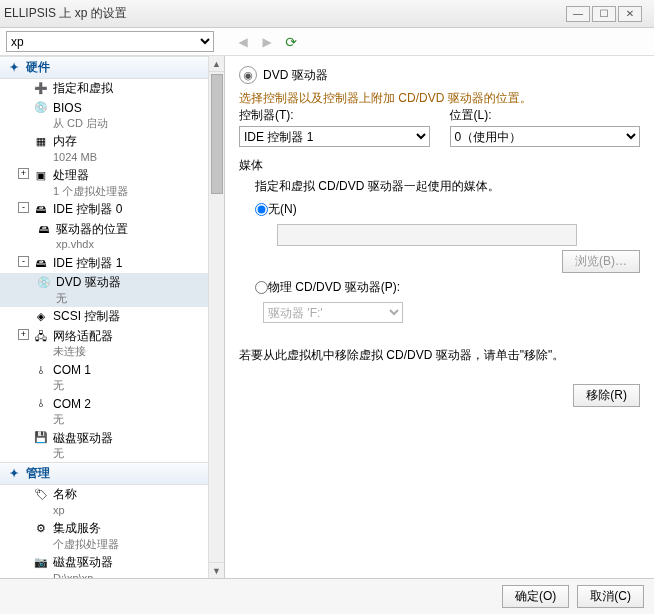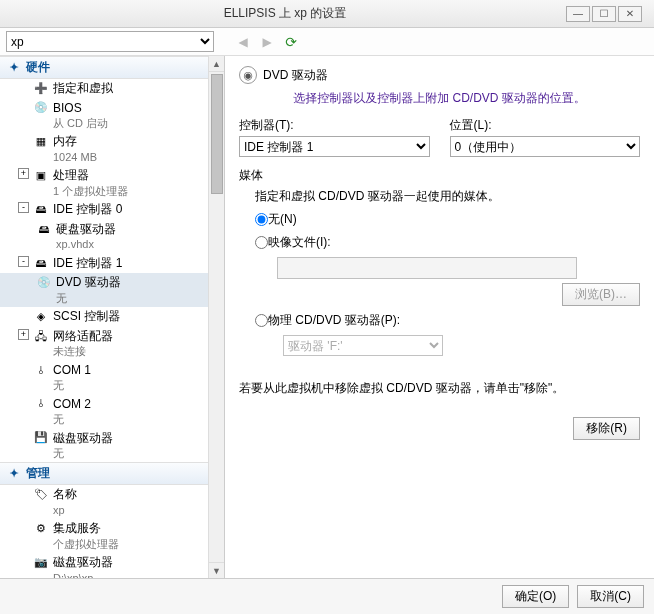--- a/index.html
+++ b/index.html
@@ -1,38 +1,38 @@
 <!DOCTYPE html>
 <html><head>
 <meta charset="utf-8">
 <style>
 * { box-sizing: border-box; margin: 0; padding: 0; }
 body { font-family: "Microsoft YaHei", Tahoma, sans-serif; font-size: 12px; background: #fff; color: #000; width: 654px; height: 616px; overflow: hidden; }
 .titlebar { height: 28px; background: linear-gradient(#f7f7f7,#e8e8e8); border-bottom: 1px solid #ccc; display: flex; align-items: center; justify-content: space-between; padding: 0 4px; }
-.title-text { flex: 1; text-align: center; color: #333; }
+.title-text { flex: 1; text-align: left; color: #333; }
 .win-ctrls { display: flex; gap: 2px; margin-right:8px;}
 .win-btn { width: 24px; height: 16px; border: 1px solid #aaa; background: #f4f4f4; font-size: 10px; display: flex; align-items: center; justify-content: center; color:#555;}
 .toolbar { height: 28px; background: #fdfdfd; border-bottom: 1px solid #ddd; display: flex; align-items: center; padding: 2px 6px; gap: 6px; }
 .vm-select { height: 21px; width: 208px; border: 1px solid #a9a9a9; background: #fff; font-size: 12px; }
 .nav-btn { width: 18px; height: 18px; display: flex; align-items: center; justify-content: center; color: #bbb; }
 .refresh-icon { color: #2a8c2a; font-size: 14px; }
 .main { display: flex; height: 522px; }
 .left { width: 225px; border-right: 1px solid #ccc; overflow-y: auto; position: relative; background:#fff;}
 .right { flex: 1; padding: 10px 14px 6px 14px; position: relative; background:#fff;}
 .section-head { background: linear-gradient(#fafcfe,#e6eef7); border-top: 1px solid #e0e0e0; border-bottom: 1px solid #e0e0e0; padding: 2px 6px; display: flex; align-items: center; gap: 4px; color: #0b5394; font-weight: bold; }
 .tree-item { display: flex; align-items: flex-start; padding: 2px 2px 2px 4px; gap: 4px; line-height: 1.3;}
 .tree-item.lvl0 { padding-left: 18px; }
 .tree-item.lvl1 { padding-left: 36px; }
 .tree-item.selected { background: #e0e8f0; }
 .exp { width: 11px; height: 11px; border: 1px solid #888; background: #fff; font-size: 9px; line-height: 9px; text-align: center; display:inline-block;}
 .icon { width: 16px; height: 14px; display: inline-flex; align-items: center; justify-content: center; font-size: 11px; }
 .sub { color: #777; font-size: 11px; }
 .right-head { display: flex; align-items: center; gap: 6px; margin-bottom: 6px; }
 .right-head .icon { width: 18px; height: 18px; border-radius: 50%; border: 1px solid #999; color:#555; }
-.hint { margin: 4px 0 10px 0; color: #4c1d95; text-align: center; }
+.hint { margin: 4px 0 0 0; color: #a16207; }
 .form-row { display: flex; gap: 20px; margin-bottom: 2px; align-items: center; }
 .form-col { display: flex; flex-direction: column; }
 .form-col label { margin-bottom: 2px; }
 .combo { height: 21px; border: 1px solid #a9a9a9; background: #fff; font-size: 12px; }
 .group { margin-top: 10px; }
 .group-label { margin-bottom: 4px; }
 .group-body { margin-left: 16px; }
 .radio-row { display: flex; align-items: center; gap: 0; margin: 6px 0; }
 input[type=radio] { margin: 0; }
 .text-input { height: 22px; width: 300px; border: 1px solid #c0c0c0; background: #f4f4f4; margin-left: 22px; }
@@ -109,21 +109,21 @@
         <div class="tree-item lvl0">
           <span class="exp">-</span>
           <span class="icon">🖴</span>
           <span>
             <div>IDE 控制器 0</div>
           </span>
         </div>
         <div class="tree-item lvl1">
           <span class="icon">🖴</span>
           <span>
-            <div>硬盘驱动器</div>
+            <div>驱动器的位置</div>
             <div class="sub">xp.vhdx</div>
           </span>
         </div>
         <div class="tree-item lvl0">
           <span class="exp">-</span>
           <span class="icon">🖴</span>
           <span>
             <div>IDE 控制器 1</div>
           </span>
         </div>
@@ -227,33 +227,29 @@
     </div>
 
     <div class="group">
       <div class="group-label">媒体</div>
       <div class="group-body">
         <div>指定和虚拟 CD/DVD 驱动器一起使用的媒体。</div>
         <div class="radio-row">
           <input type="radio" name="m" checked="" style="">
           <span>无(N)</span>
         </div>
-        <div class="radio-row">
-          <input type="radio" name="m" style="">
-          <span>映像文件(I):</span>
-        </div>
         <input class="text-input" disabled="" style="">
         <div style="display:flex;justify-content:flex-end;margin-top:4px;">
           <button class="btn" disabled="">浏览(B)…</button>
         </div>
         <div class="radio-row">
           <input type="radio" name="m" style="">
           <span>物理 CD/DVD 驱动器(P):</span>
         </div>
-        <select class="combo muted" style="width:160px;margin-left:28px" disabled=""><option>驱动器 'F:'</option></select>
+        <select class="combo muted" style="width:140px;margin-left:8px" disabled=""><option>驱动器 'F:'</option></select>
       </div>
     </div>
 
     <div class="remove-line">若要从此虚拟机中移除虚拟 CD/DVD 驱动器，请单击"移除"。</div>
     <div class="remove-btn-row">
       <button class="btn">移除(R)</button>
     </div>
   </div>
 </div>
 

